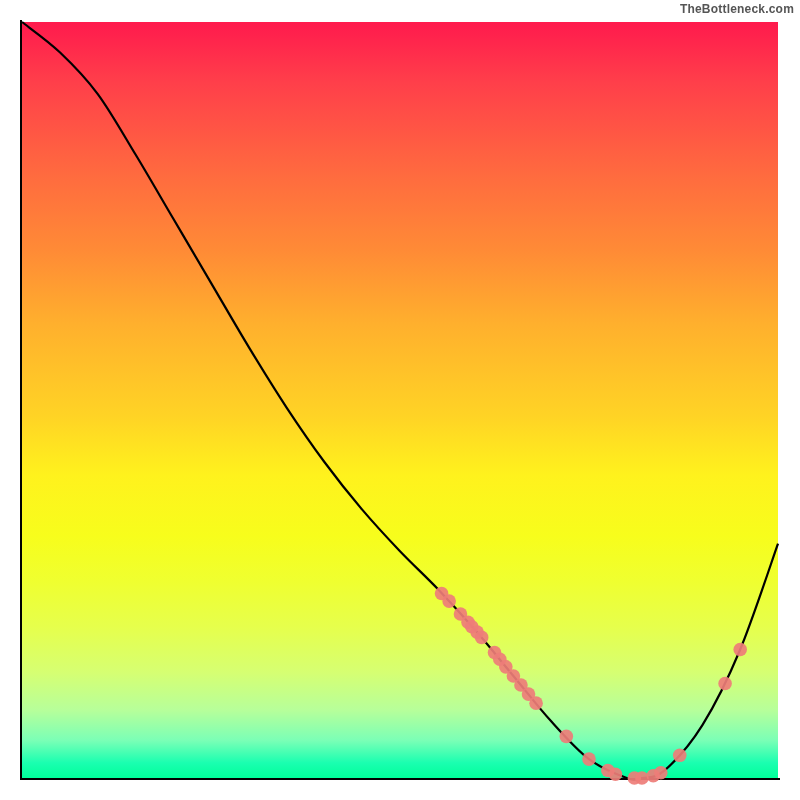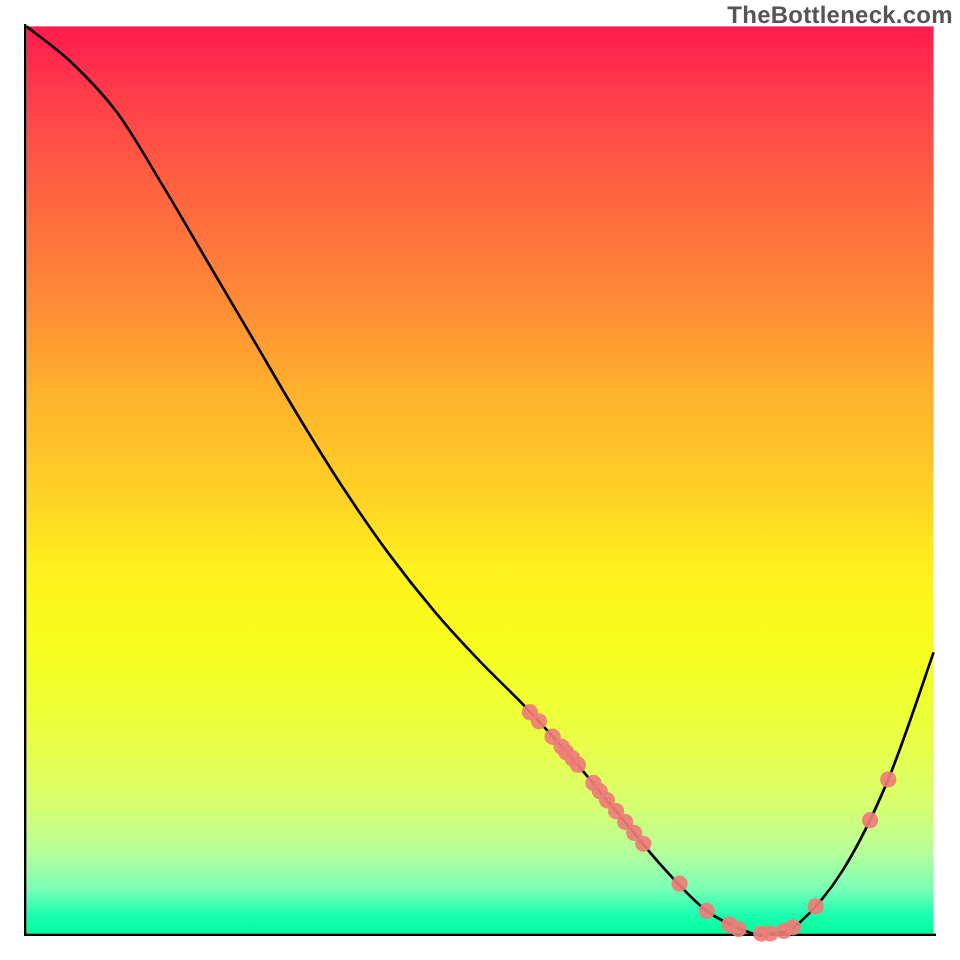--- a/index.html
+++ b/index.html
@@ -13,21 +13,21 @@
   .wrap {
     position: relative;
     width: 800px;
     height: 800px;
   }
   .watermark {
     position: absolute;
     top: 2px;
     right: 6px;
     font-family: Arial, Helvetica, sans-serif;
-    font-size: 20px;
+    font-size: 12px;
     font-weight: 600;
     color: #555;
     letter-spacing: 0.2px;
     z-index: 10;
   }
   .plot-area {
     position: absolute;
     left: 22px;
     top: 22px;
     width: 756px;

